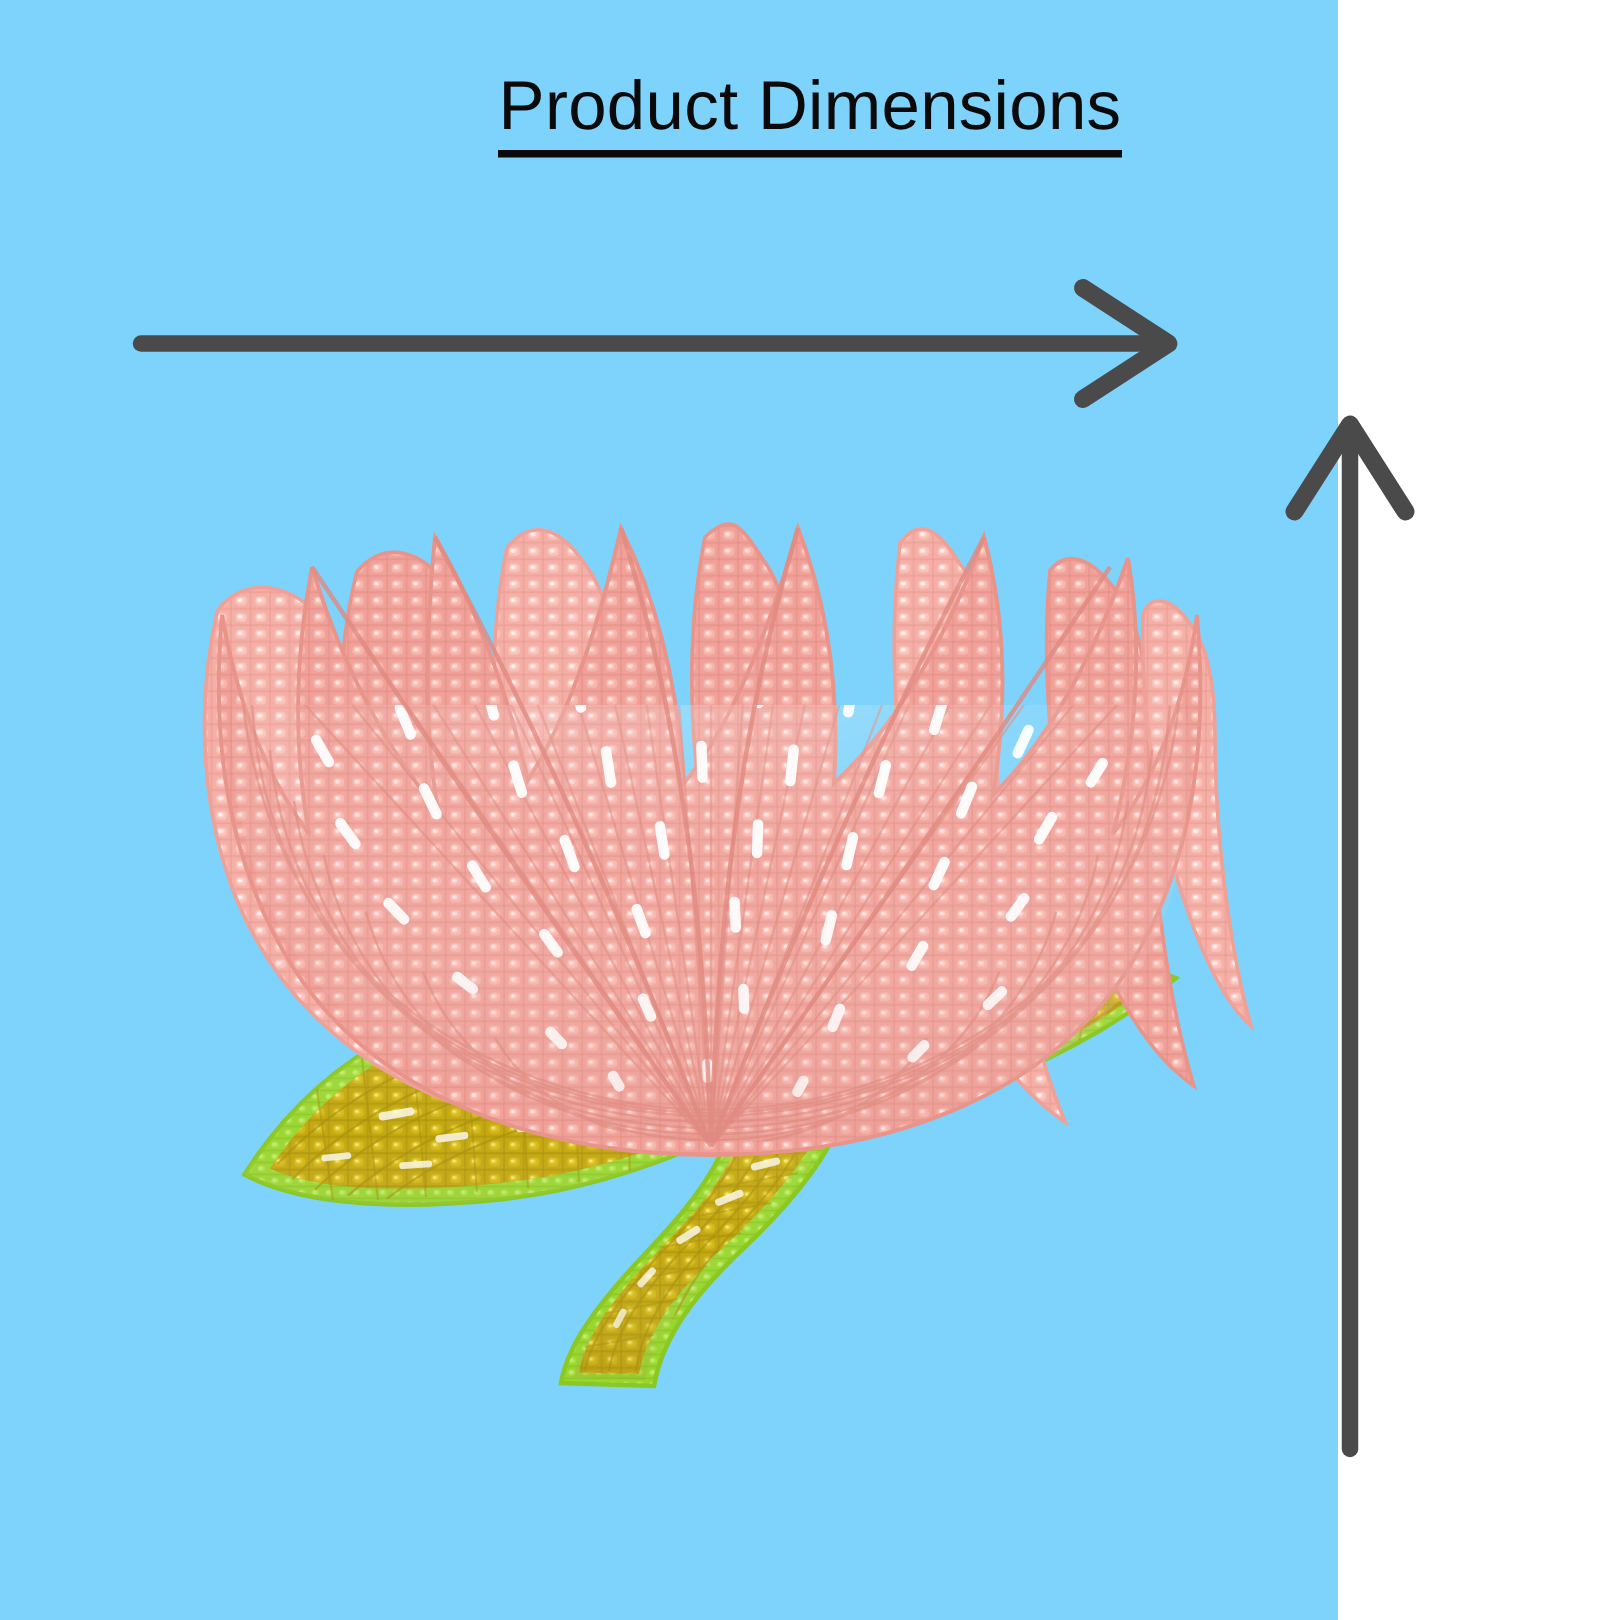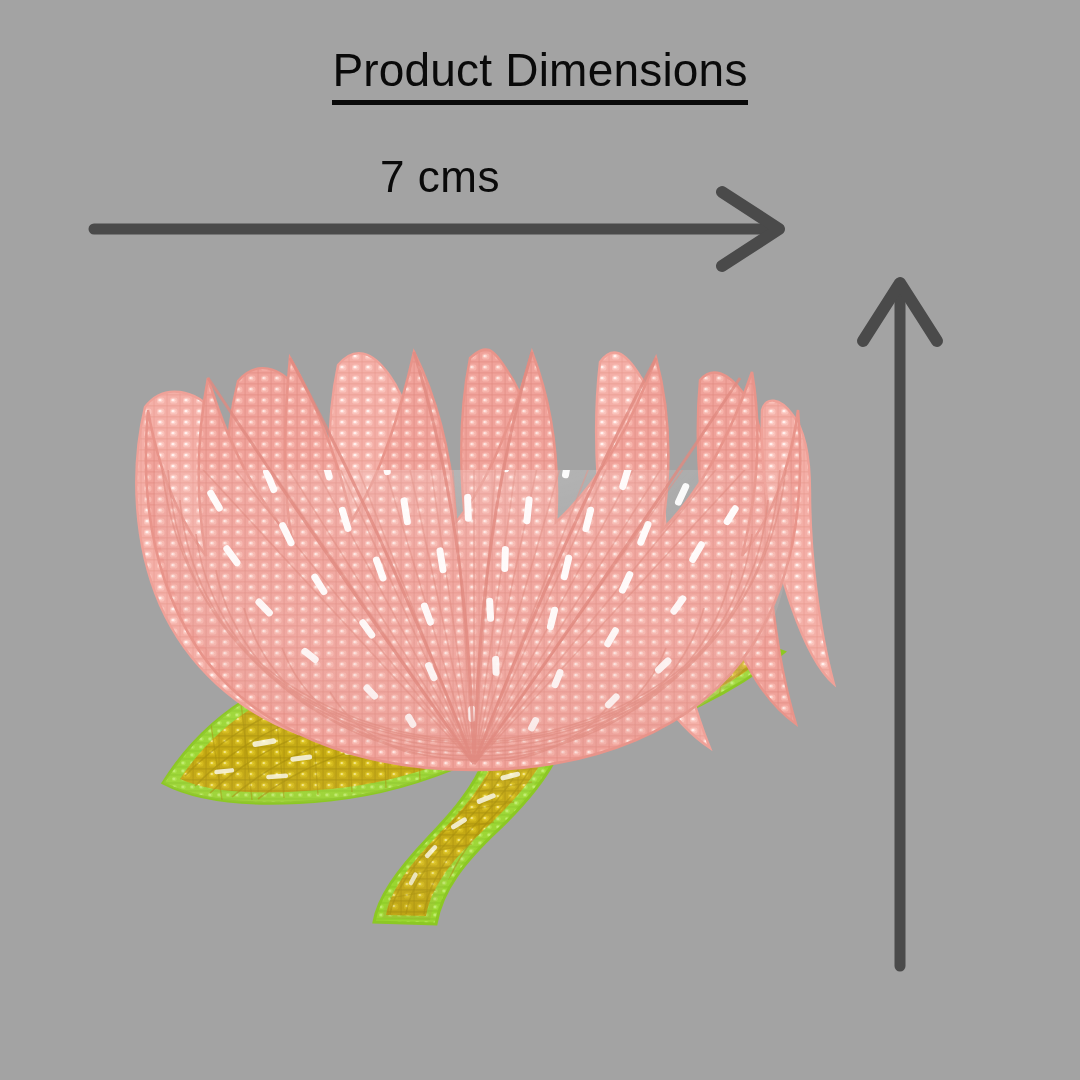--- a/index.html
+++ b/index.html
@@ -12,23 +12,23 @@
     height: 1080px;
     overflow: hidden;
     font-family: "Liberation Sans", sans-serif;
     color: #000000;
     position: relative;
   }
 
   #canvas {
     position: absolute;
     left: 0; top: 0;
-    width: 1080px;
+    width: 892px;
     height: 1080px;
-    background: #a3a3a3;
+    background: #7dd3fc;
   }
 
   
   .title {
     position: absolute;
     left: 0;
     top: 44px;
     width: 1080px;
     text-align: center;
     font-size: 46px;
@@ -504,15 +504,14 @@
       <line x1="94" y1="229" x2="770" y2="229"></line>
       <polyline points="722,192 779,229 722,266" stroke-width="12" stroke-linejoin="round"></polyline>
     </g>
 
     <g stroke="#4a4a4a" stroke-width="11" stroke-linecap="round" fill="none">
       <line x1="900" y1="966" x2="900" y2="292"></line>
       <polyline points="863,341 900,283 937,341" stroke-width="12" stroke-linejoin="round"></polyline>
     </g>
   </svg>
 
-  <div class="label-width">7 cms</div>
 
 </div>
 
 </body></html>

